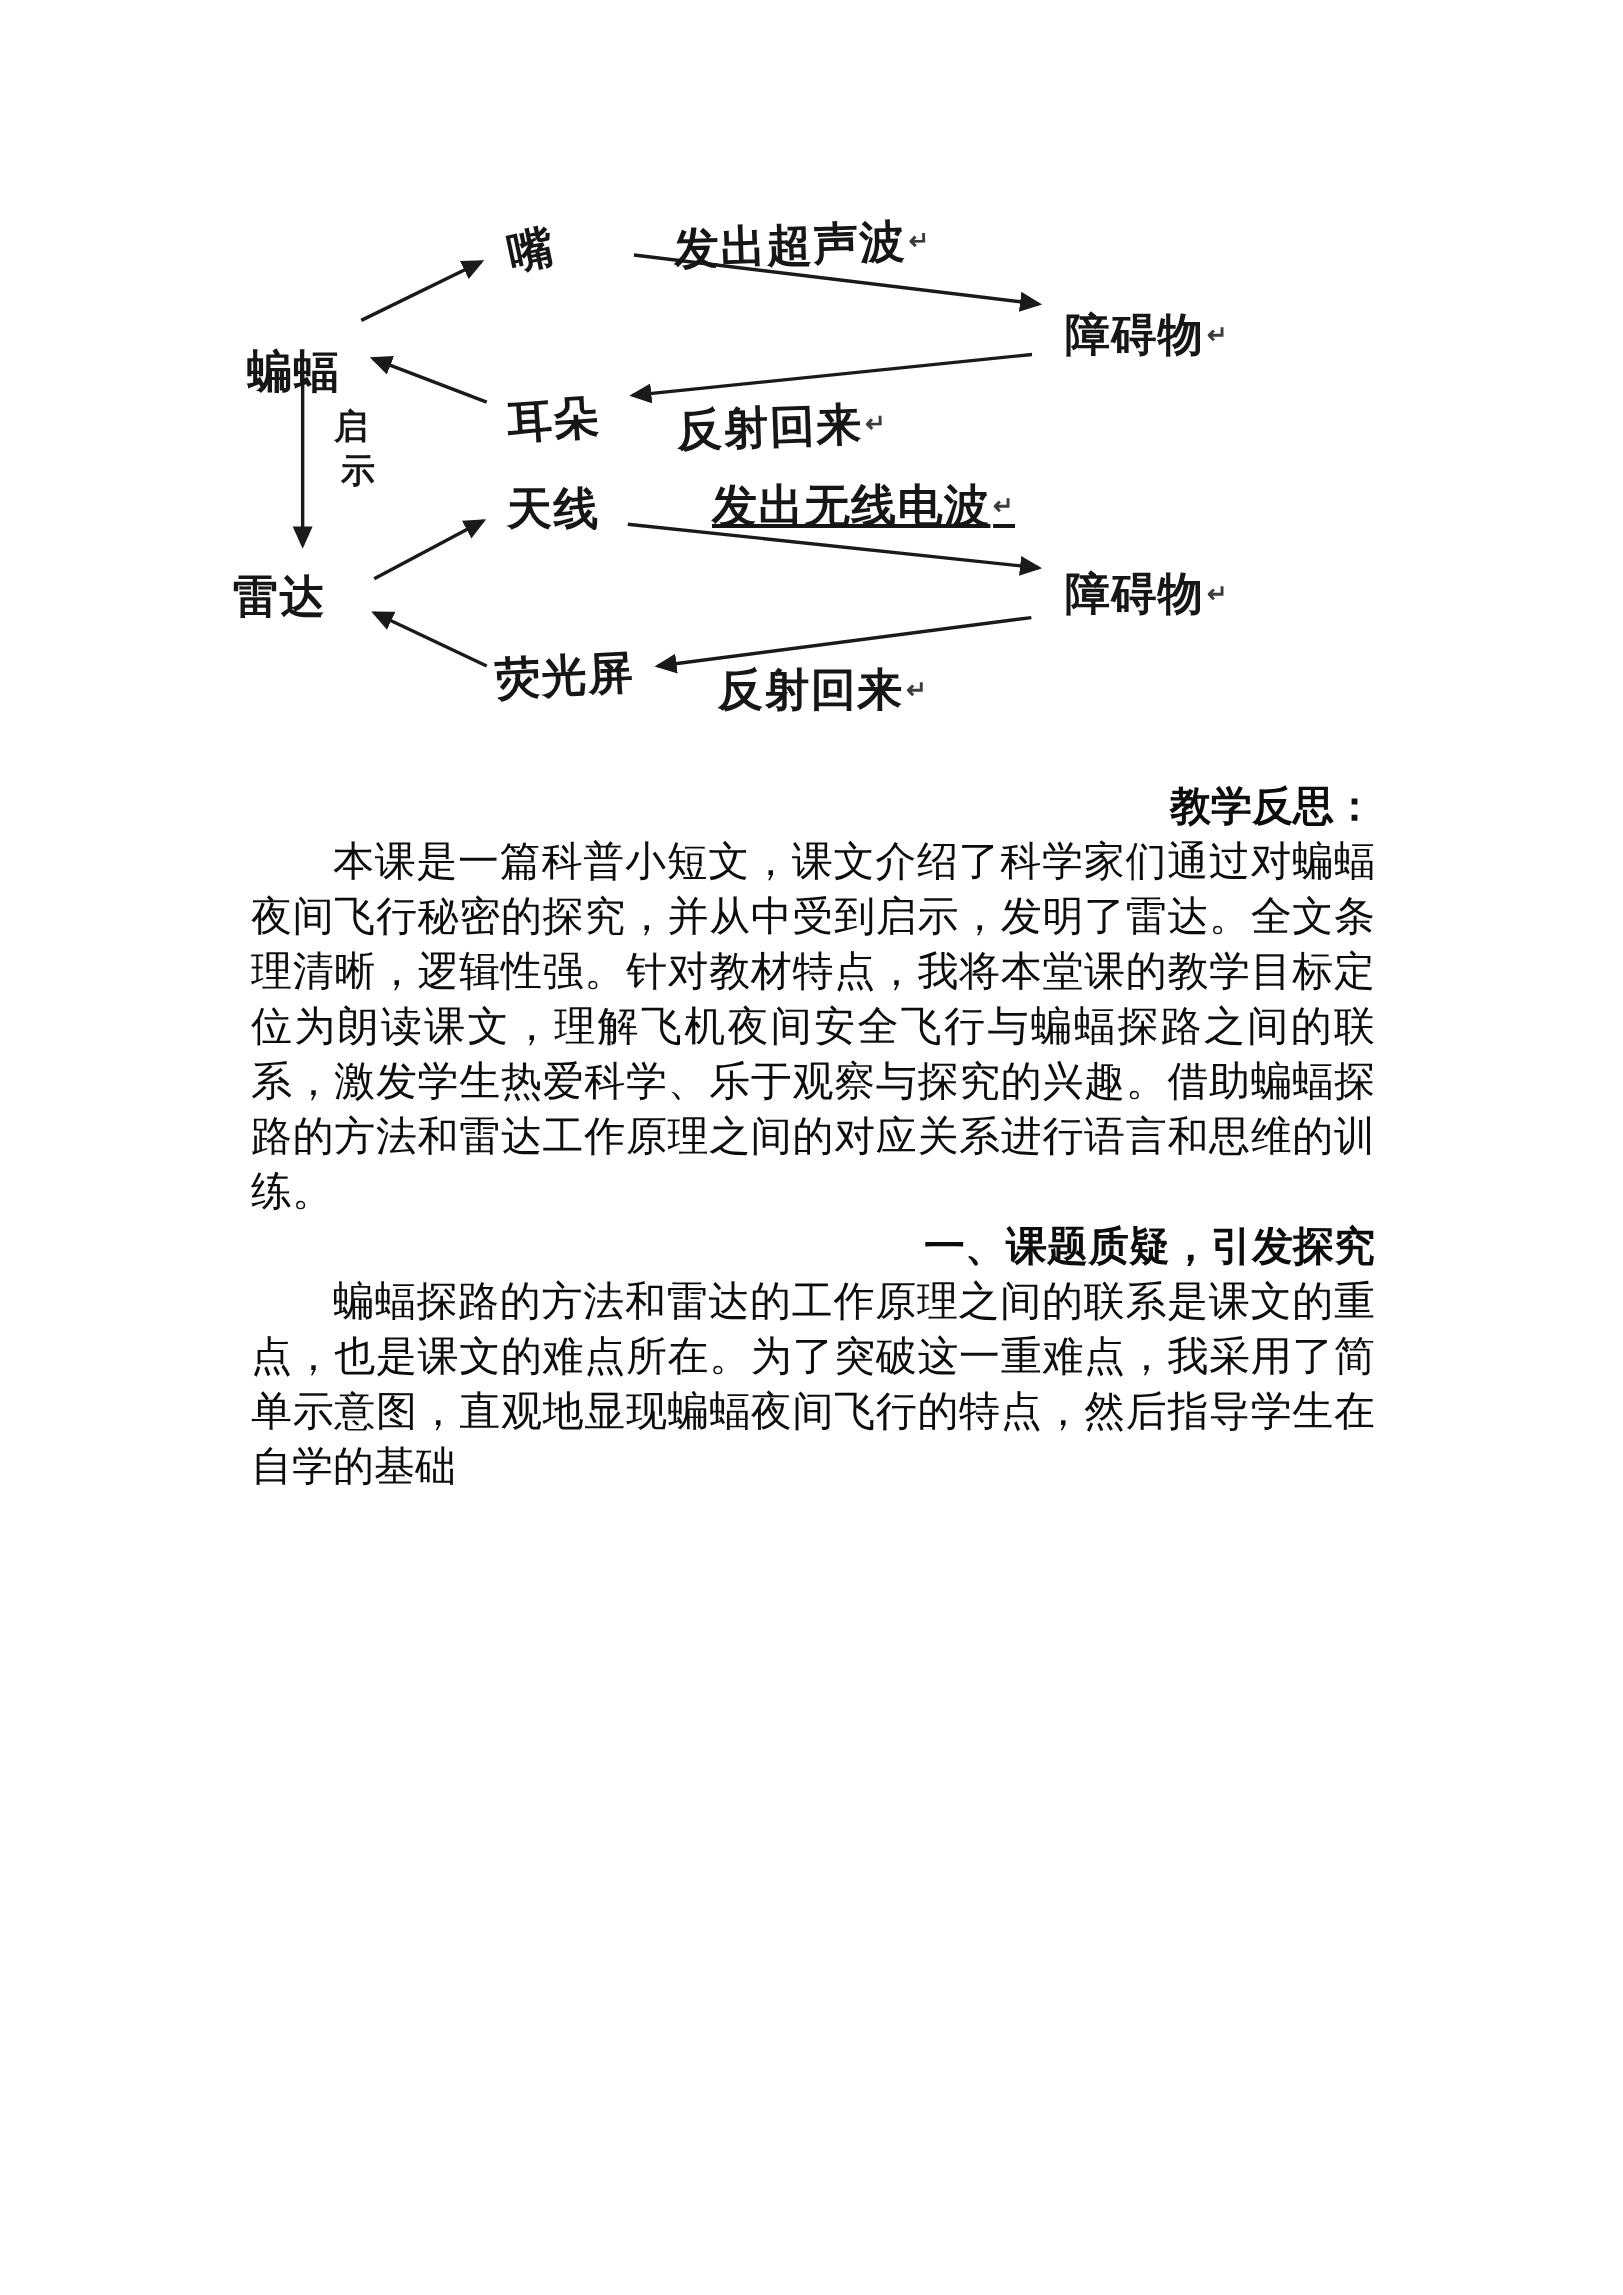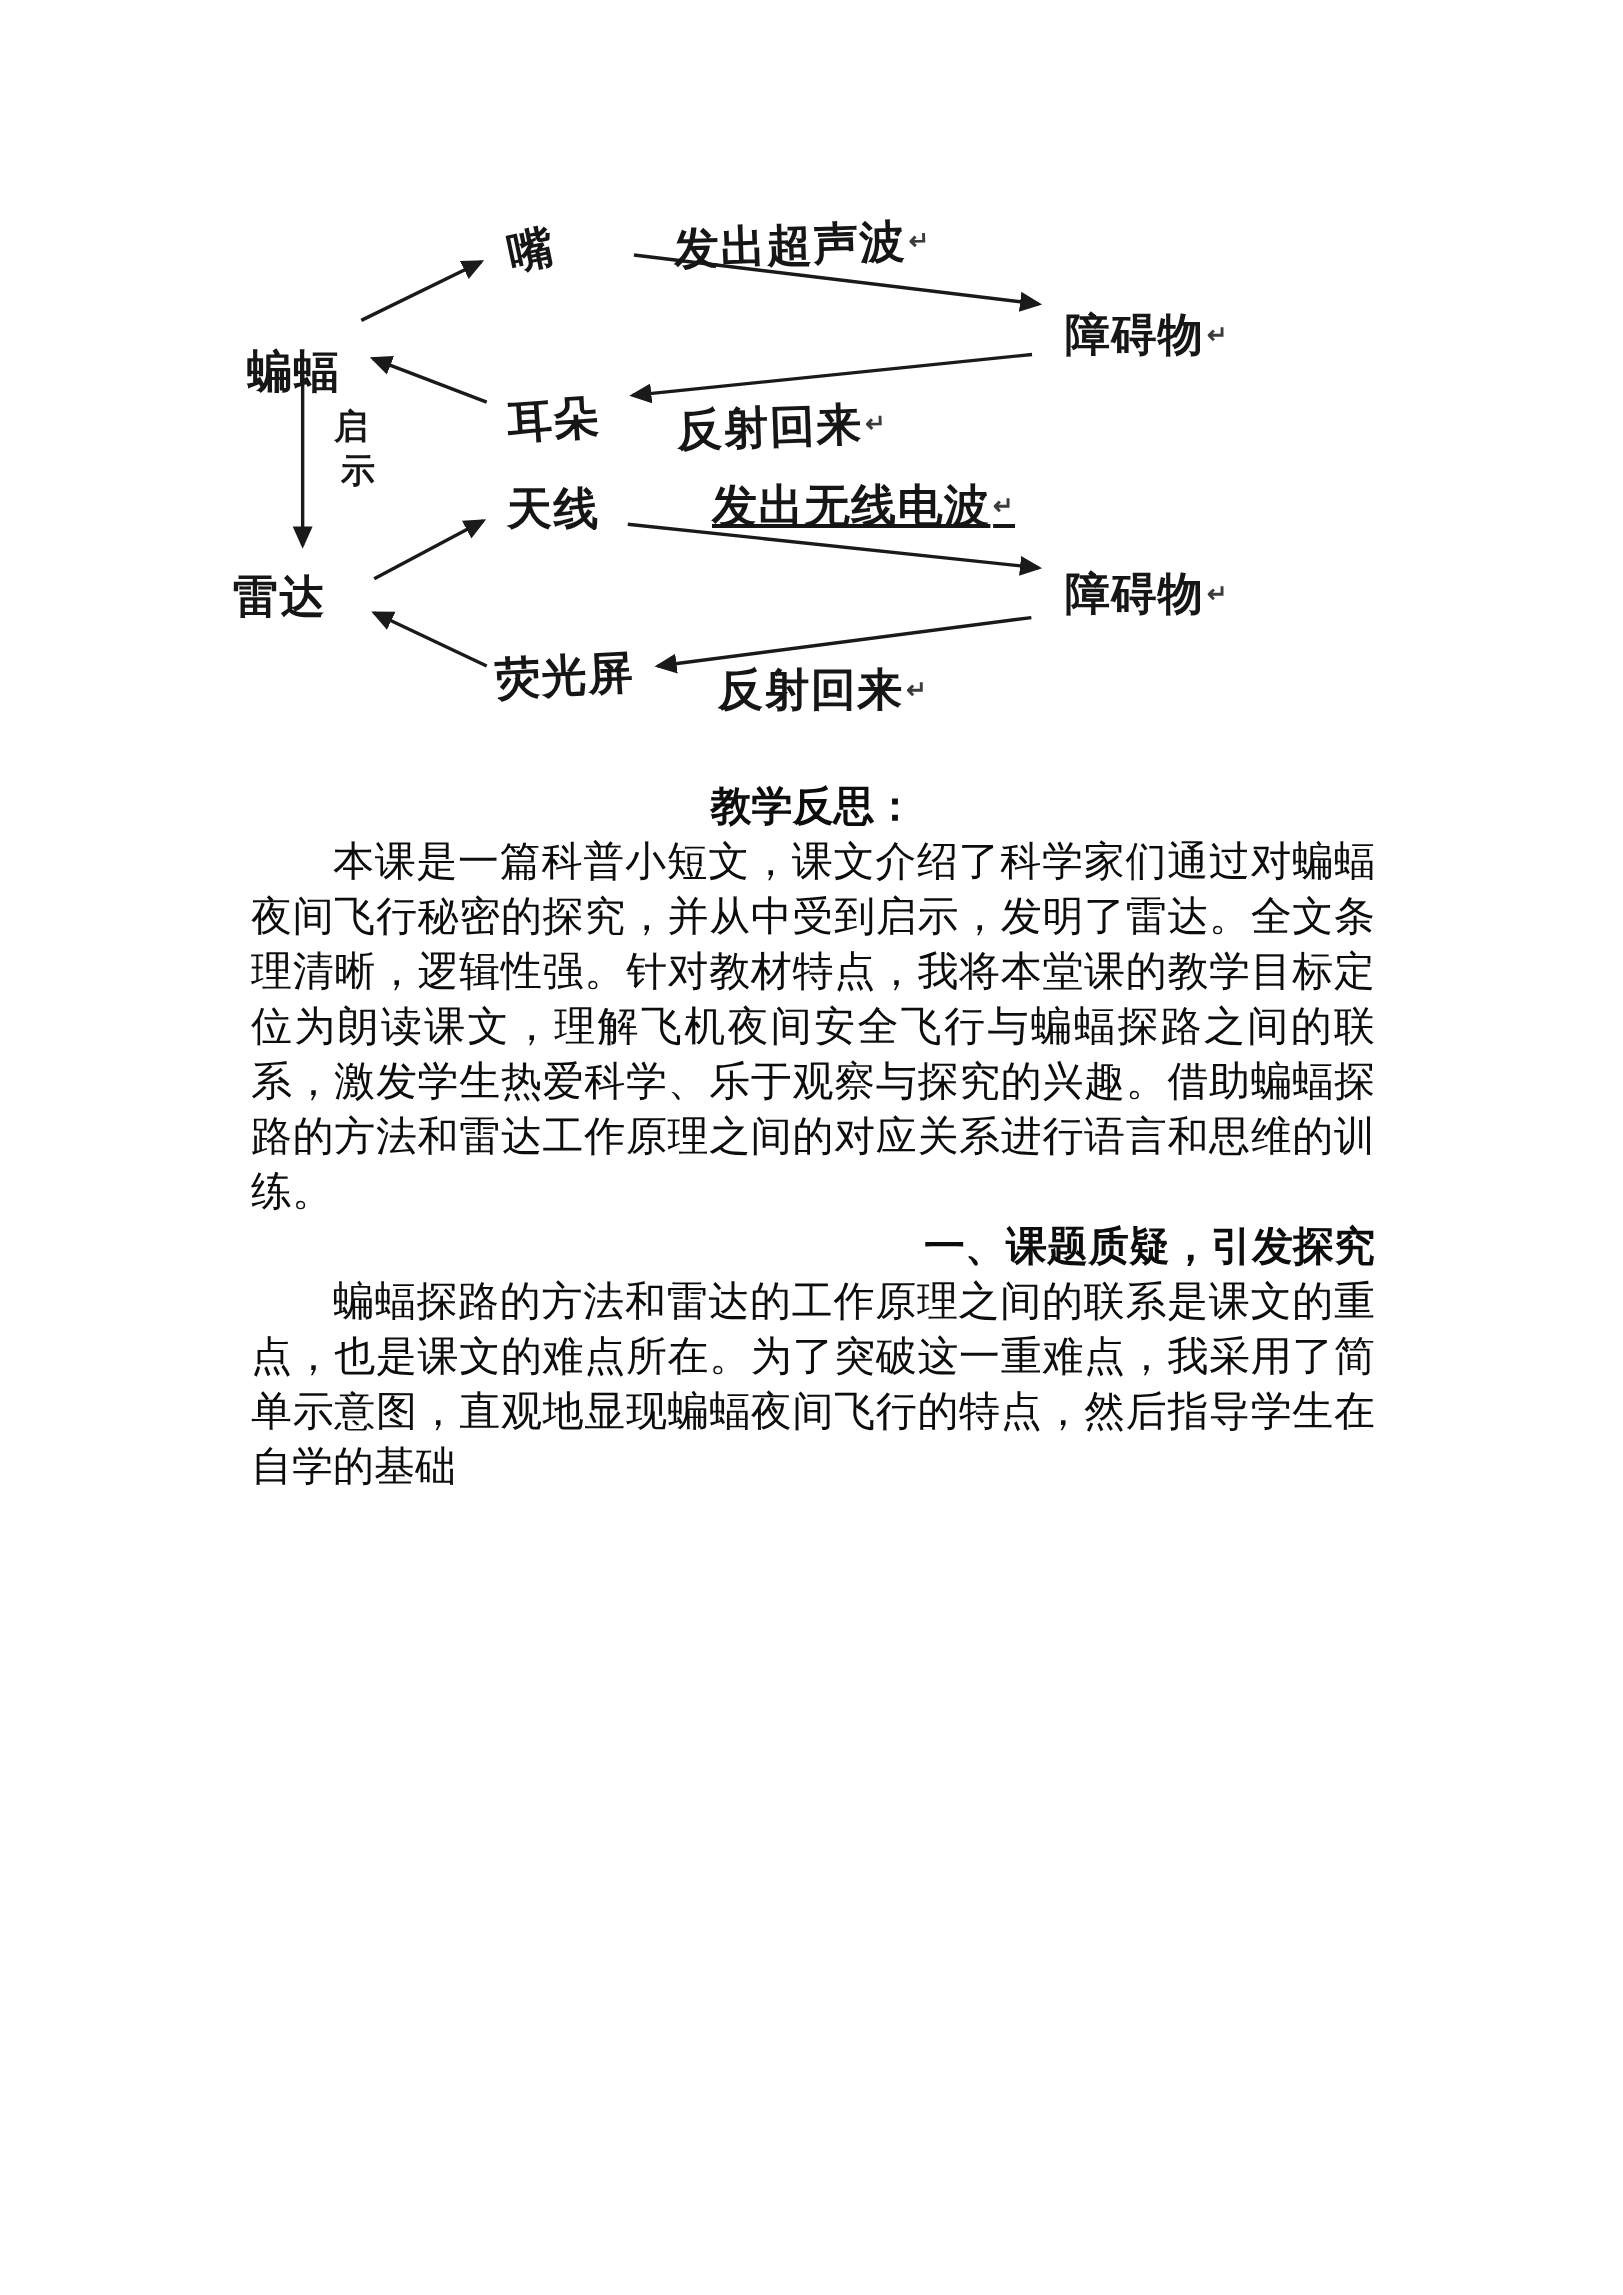--- a/index.html
+++ b/index.html
@@ -47,21 +47,21 @@
     left: 251px;
     top: 779px;
     width: 1124px;
     font-size: 41px;
     line-height: 55px;
     text-align: justify;
     color: #0d0d0d;
   }
   .article .doc-title {
     font-weight: bold;
-    text-align: center;
+    text-align: right;
   }
   .article .para {
     text-indent: 2em;
   }
   .article .sub {
     font-weight: bold;
     text-indent: 2em;
     text-align: right;
   }
 </style>

